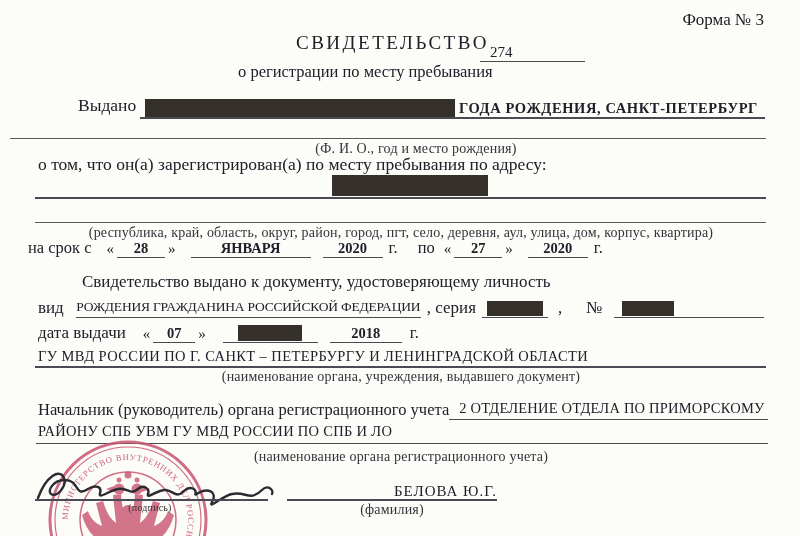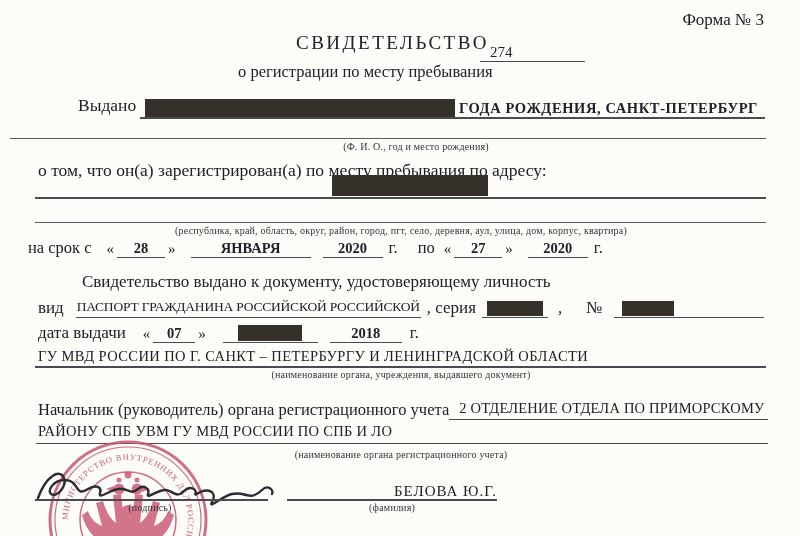--- a/index.html
+++ b/index.html
@@ -4,21 +4,21 @@
 <style>
   html,body{margin:0;padding:0;background:#ffffff;}
   .page{
     position:relative;width:800px;height:536px;overflow:hidden;
     background:#fcfcf9;color:#20202a;
     font-family:"Liberation Serif","DejaVu Serif",serif;
   }
   .abs{position:absolute;}
   .rule{position:absolute;height:1.5px;background:#4a4a52;}
   .rule.thin{height:1px;background:#5a5a62;}
-  .caption{font-size:10px;color:#33333b;text-align:center;letter-spacing:0.2px;}
+  .caption{font-size:14px;color:#33333b;text-align:center;letter-spacing:0.2px;}
   .redact{background:#353029;display:inline-block;}
   .redact.abs{position:absolute;}
   .val{font-weight:bold;font-size:14.5px;}
   .ufield{border-bottom:1.5px solid #4a4a52;text-align:center;}
   .row{position:absolute;display:flex;align-items:flex-end;}
   .lbl{font-size:16.5px;}
   .body-text{font-size:17px;}
   .quote{font-size:15px;padding:0 3px;}
 </style>
 </head>
@@ -32,21 +32,21 @@
   <div class="abs" style="left:480px;top:44px;width:95px;font-size:15px;padding-left:10px;border-bottom:1.5px solid #4a4a52;">274</div>
   <div class="abs" style="left:238px;top:62px;font-size:16.5px;">о регистрации по месту пребывания</div>
 
   <div class="abs" style="left:78px;top:95px;font-size:17.5px;">Выдано</div>
   <div class="redact abs" style="left:145px;top:99px;width:310px;height:19px;"></div>
   <div class="abs" style="left:459px;top:100px;font-size:14.5px;font-weight:bold;letter-spacing:0.6px;">ГОДА РОЖДЕНИЯ, САНКТ-ПЕТЕРБУРГ</div>
   <div class="rule" style="left:140px;top:117px;width:625px;"></div>
   <div class="rule thin" style="left:10px;top:138px;width:756px;"></div>
   <div class="abs caption" style="left:36px;top:141px;width:760px;">(Ф. И. О., год и место рождения)</div>
 
-  <div class="abs body-text" style="left:38px;top:160px;font-size:17.5px;">о том, что он(а) зарегистрирован(а) по месту пребывания по адресу:</div>
+  <div class="abs body-text" style="left:38px;top:154px;font-size:17.5px;">о том, что он(а) зарегистрирован(а) по месту пребывания по адресу:</div>
   <div class="redact abs" style="left:332px;top:175px;width:156px;height:21px;"></div>
   <div class="rule" style="left:35px;top:197px;width:731px;"></div>
   <div class="rule thin" style="left:35px;top:222px;width:731px;"></div>
   <div class="abs caption" style="left:36px;top:225px;width:730px;">(республика, край, область, округ, район, город, пгт, село, деревня, аул, улица, дом, корпус, квартира)</div>
 
   <div class="row" style="left:28px;top:236px;height:22px;">
     <span class="lbl" style="margin-right:12px;">на срок с</span>
     <span class="quote">«</span>
     <span class="ufield val" style="width:48px;">28</span>
     <span class="quote">»</span>
@@ -58,21 +58,21 @@
     <span class="ufield val" style="width:48px;">27</span>
     <span class="quote">»</span>
     <span class="ufield val" style="width:60px;margin-left:12px;">2020</span>
     <span class="lbl" style="margin-left:6px;">г.</span>
   </div>
 
   <div class="abs body-text" style="left:38px;top:272px;margin-left:44px;">Свидетельство выдано к документу, удостоверяющему личность</div>
 
   <div class="row" style="left:38px;top:294px;height:24px;">
     <span class="body-text" style="margin-right:12px;">вид</span>
-    <span class="ufield" style="width:345px;font-size:13.5px;letter-spacing:-0.2px;padding-bottom:2px;">ПАСПОРТ ГРАЖДАНИНА РОССИЙСКОЙ РОССИЙСКОЙ</span>
+    <span class="ufield" style="width:345px;font-size:13.5px;letter-spacing:-0.2px;padding-bottom:2px;">РОЖДЕНИЯ ГРАЖДАНИНА РОССИЙСКОЙ ФЕДЕРАЦИИ</span>
     <span class="body-text" style="margin:0 6px;">, серия</span>
     <span class="ufield" style="width:66px;"><span class="redact" style="width:56px;height:15px;vertical-align:bottom;margin-bottom:1px;"></span></span>
     <span class="body-text" style="margin:0 12px 0 10px;">,</span>
     <span class="body-text" style="margin:0 12px;">№</span>
     <span class="ufield" style="width:150px;text-align:left;"><span class="redact" style="width:52px;height:15px;vertical-align:bottom;margin:0 0 1px 8px;"></span></span>
   </div>
 
   <div class="row" style="left:38px;top:320px;height:23px;">
     <span class="body-text" style="margin-right:14px;">дата выдачи</span>
     <span class="quote">«</span>

